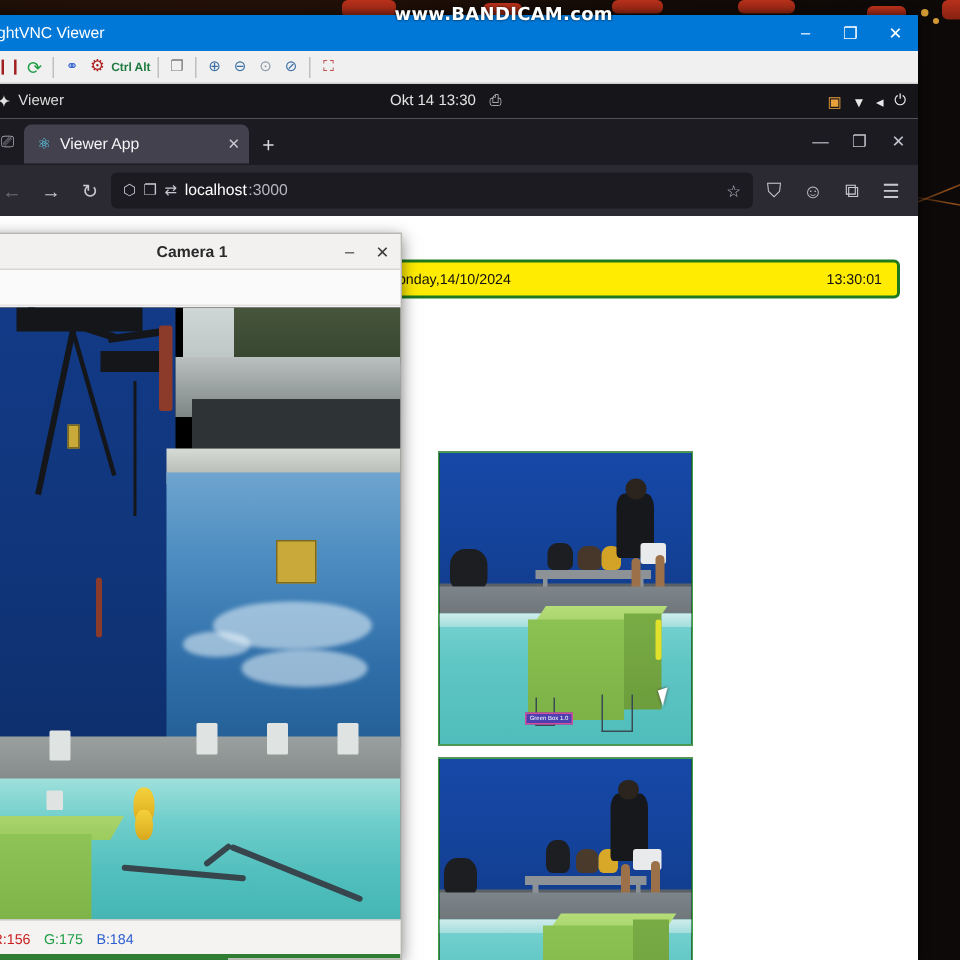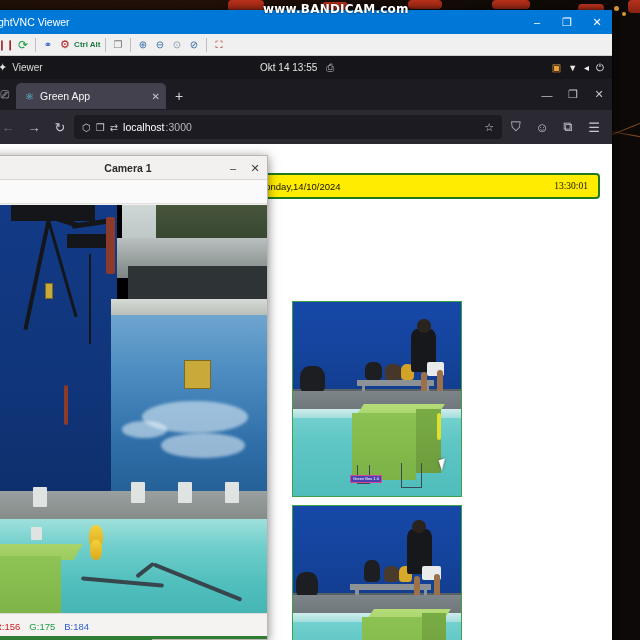--- a/index.html
+++ b/index.html
@@ -136,21 +136,21 @@
     position: absolute; left: 8px; top: 6px; right: 12px;
     height: 26px; background: #ffec00;
     border: 2px solid #1f7a1f;
     border-radius: 4px;
     display: flex; align-items: center;
     font-size: 9.5px; color: #111;
     padding: 0 10px;
   }
   #banner .left { white-space: nowrap; }
   #banner .mid { position:absolute; left: 50%; transform: translateX(-50%); }
-  #banner .right { margin-left: auto; font-family: Liberation Serif, serif; }
+  #banner .right { margin-left: auto; }
 
   
   .thumb {
     position: absolute; left: 302px; width: 170px; height: 196px;
     border: 1.5px solid #3fa046; background:#000; overflow:hidden;
   }
   #thumb1 { top: 134px; }
   #thumb2 { top: 338px; }
 
   .scene { position:absolute; inset:0; }
@@ -302,38 +302,38 @@
   </div>
 
   <div id="remote">
 
     <div id="panel">
       <span class="pl">
         <span style="color:#e0e0e0;font-size:11px">✦</span>
         <span>Viewer</span>
       </span>
       <span class="spacer"></span>
-      <span class="clock">Okt 14  13:55</span>
+      <span class="clock">Okt 14  13:30</span>
       <span style="margin-left:9px;color:#cfcfcf;font-size:10px">⎙</span>
       <span class="spacer"></span>
       <span class="tray">
         <span style="color:#e8a03a;font-size:10px">▣</span>
         <span style="color:#e8e8e8;font-size:9px">▼</span>
         <span style="color:#e8e8e8;font-size:10px">◂</span>
         <span style="color:#e8e8e8;font-size:10px">⏻</span>
       </span>
     </div>
 
     <div id="ff">
 
       <div id="ff-tabs">
         <span class="ff-sidebtn">⎚</span>
         <div class="ff-tab">
           <span style="color:#61dafb;font-size:10px">⚛</span>
-          <span>Green App</span>
+          <span>Viewer App</span>
           <span class="tclose">✕</span>
         </div>
         <span class="ff-newtab">+</span>
         <span class="ff-tabsp"></span>
         <span class="ff-wctl">
           <span class="b">ⱟ</span>
           <span class="b" style="margin-left:18px">—</span>
           <span class="b">❐</span>
           <span class="b">✕</span>
         </span>

